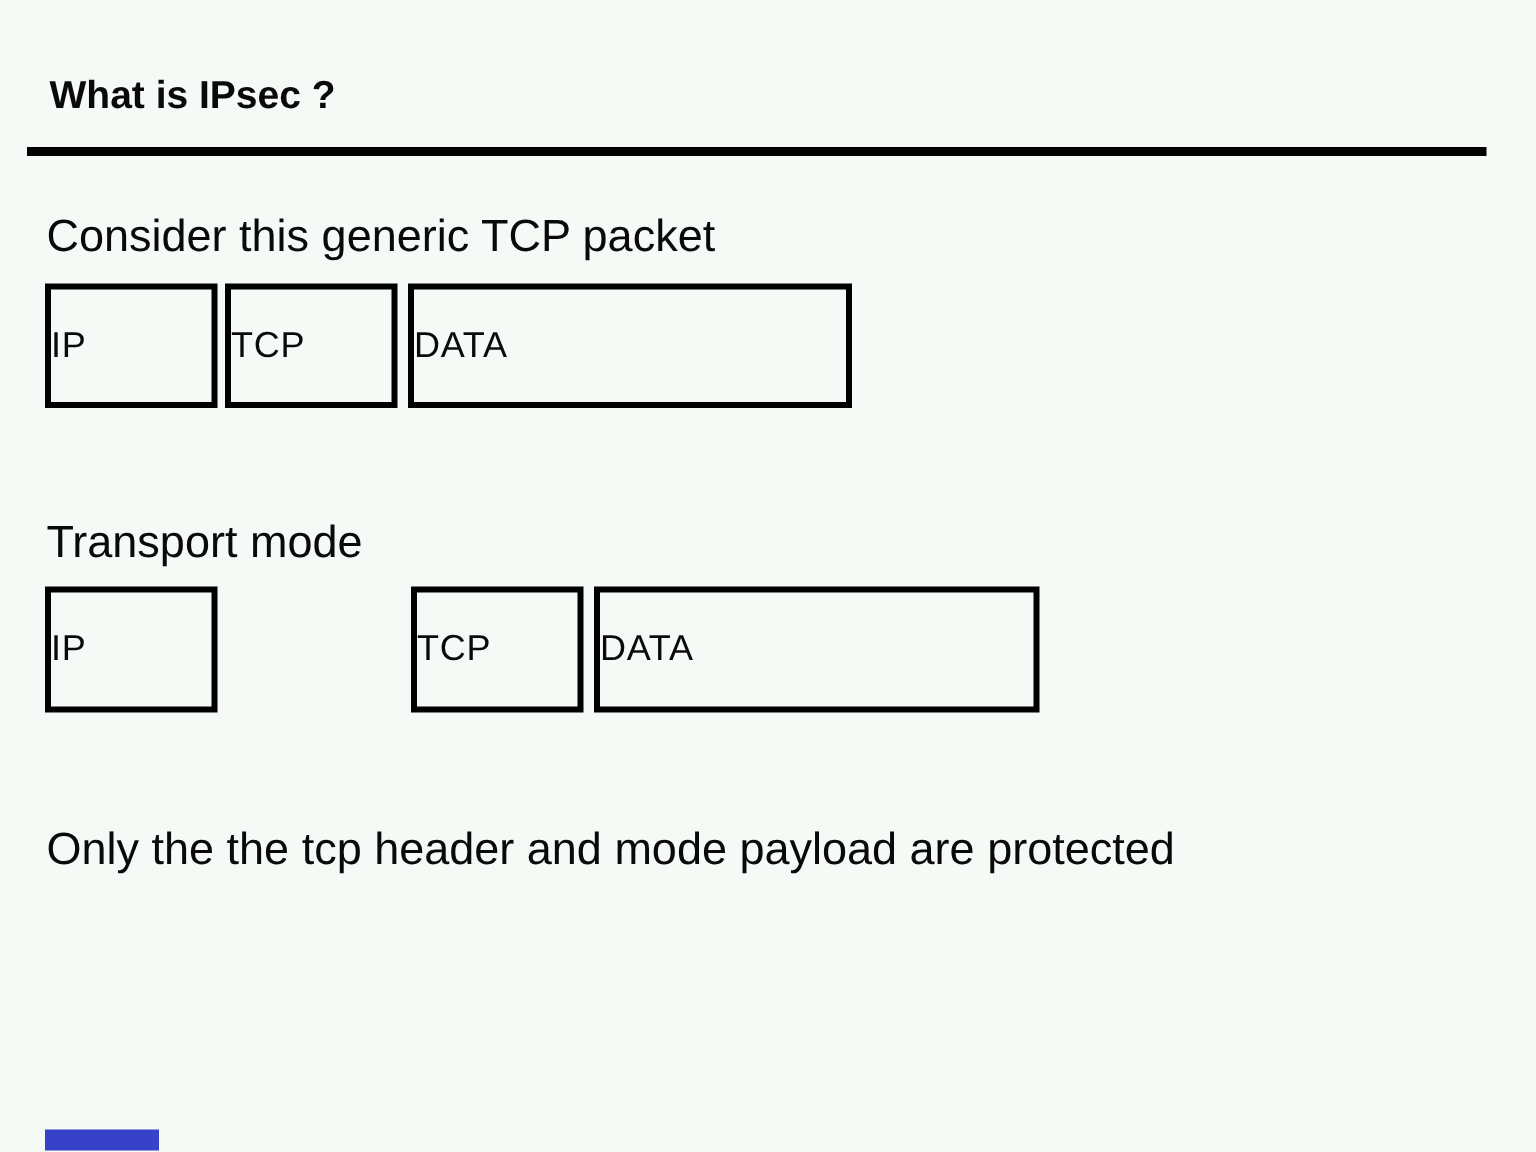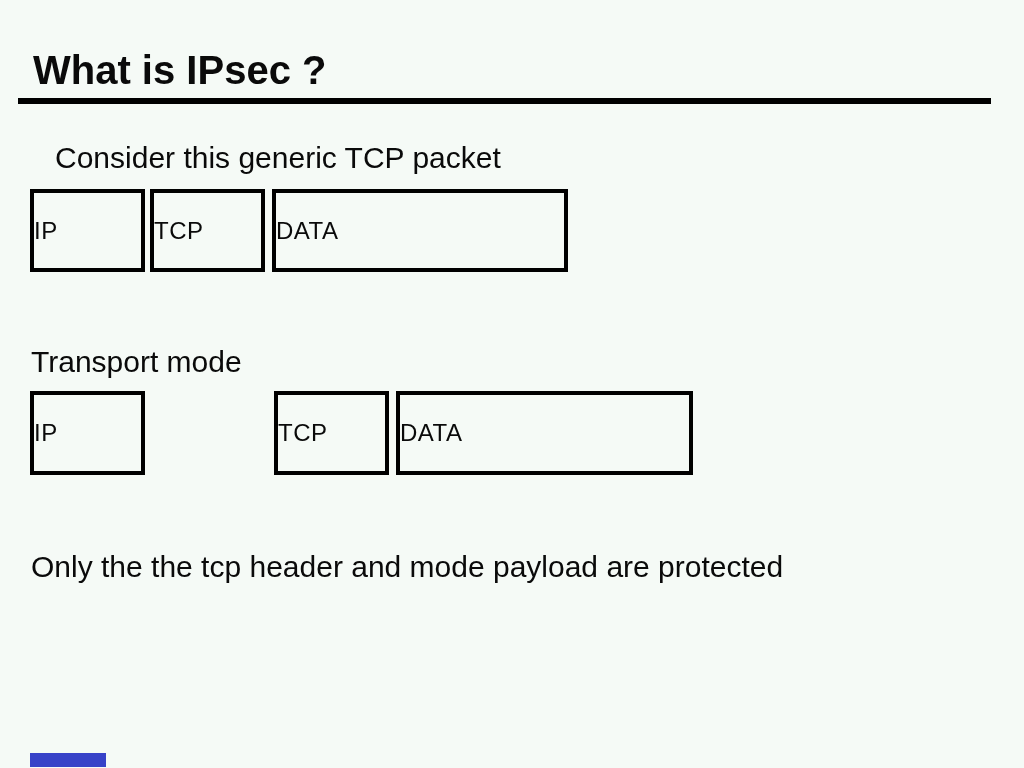--- a/index.html
+++ b/index.html
@@ -18,42 +18,42 @@
     color: var(--text);
     position: relative;
     overflow: hidden;
   }
   .slide { position: absolute; inset: 0; width: 1024px; height: 768px; }
 
   .page-title {
     position: absolute;
     left: 33px;
     top: 50px;
-    font-size: 40px;
+    font-size: 26px;
     line-height: 1;
     letter-spacing: 0px;
     white-space: pre;
   }
   .title-rule {
     position: absolute;
     left: 18px;
     top: 98px;
     width: 973px;
     height: 6px;
     background: var(--rule);
   }
 
   .caption {
     position: absolute;
     left: 31px;
     font-size: 30px;
     line-height: 1;
     white-space: pre;
   }
-  .caption-intro { top: 143px; margin-left: 24px; }
+  .caption-intro { top: 143px; }
   .caption-mode  { top: 347px; }
   .caption-note  { top: 552px; }
 
   .packet-row { position: absolute; left: 0; width: 1024px; }
   .packet-row-1 { top: 189px; height: 83px; }
   .packet-row-2 { top: 391px; height: 84px; }
 
   .segment {
     position: absolute;
     top: 0;

